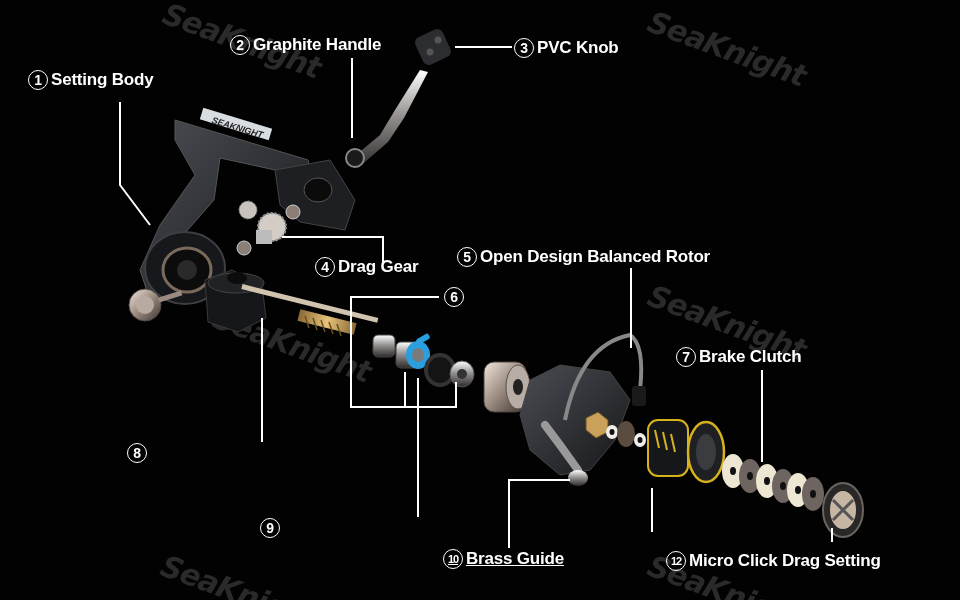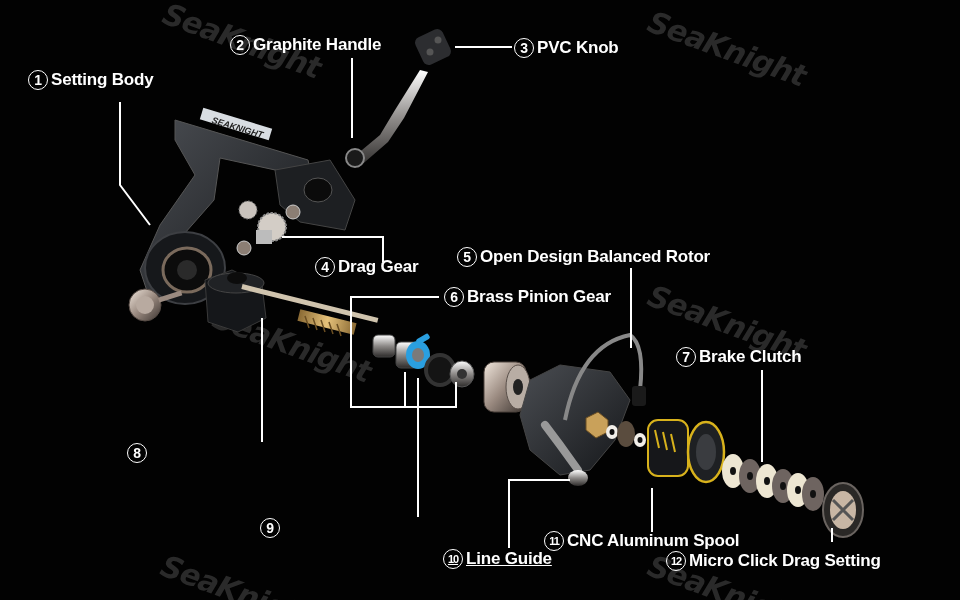--- a/index.html
+++ b/index.html
@@ -200,37 +200,32 @@
   <div class="label" style="left:315px;top:257px;">
     <span class="num">4</span>
     <span>Drag Gear</span>
   </div>
   <div class="label" style="left:457px;top:247px;">
     <span class="num">5</span>
     <span>Open Design Balanced Rotor</span>
   </div>
   <div class="label" style="left:444px;top:287px;">
     <span class="num">6</span>
-    <span>Brass Pinion Gear</span>
   </div>
   <div class="label" style="left:676px;top:347px;">
     <span class="num">7</span>
     <span>Brake Clutch</span>
   </div>
   <div class="label" style="left:127px;top:443px;">
     <span class="num">8</span>
   </div>
   <div class="label" style="left:260px;top:518px;">
     <span class="num">9</span>
   </div>
   <div class="label" style="left:443px;top:549px;text-decoration:underline;">
     <span class="num two">10</span>
-    <span>Line Guide</span>
-  </div>
-  <div class="label" style="left:544px;top:531px;">
-    <span class="num two">11</span>
-    <span>CNC Aluminum Spool</span>
+    <span>Brass Guide</span>
   </div>
   <div class="label" style="left:666px;top:551px;">
     <span class="num two">12</span>
     <span>Micro Click Drag Setting</span>
   </div>
 </div>
 
 </body></html>

